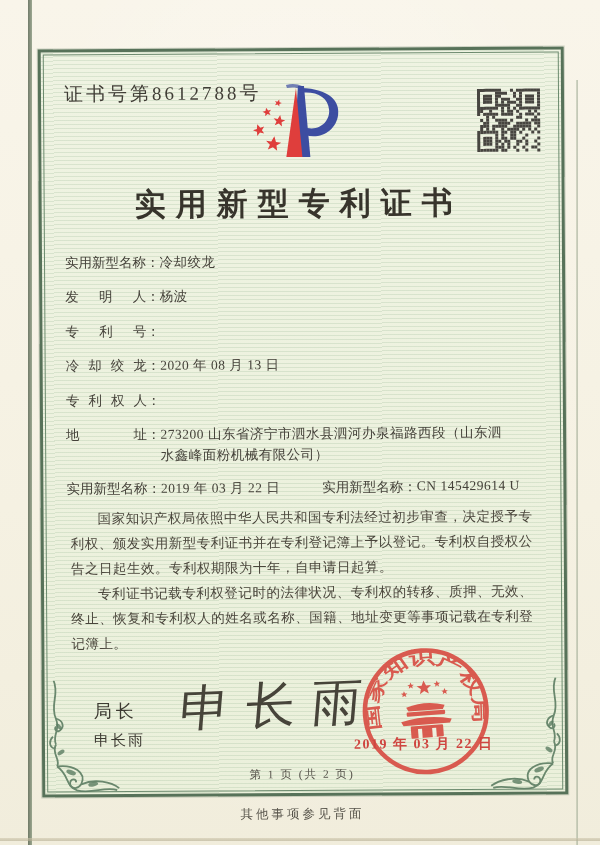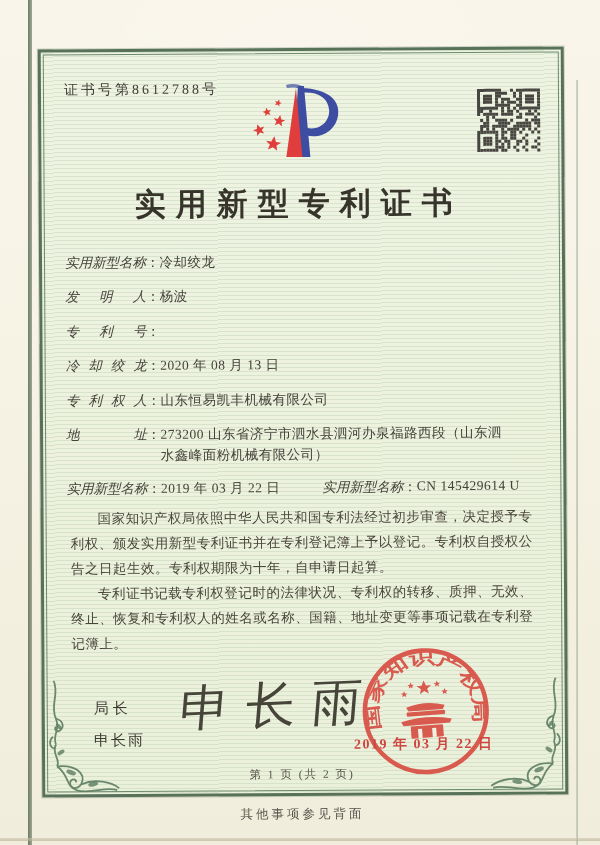--- a/index.html
+++ b/index.html
@@ -27,46 +27,46 @@
     background:
       repeating-linear-gradient(180deg, rgba(128,168,128,0.20) 0 1px, rgba(0,0,0,0) 1px 4px),
       linear-gradient(180deg,#eff3e2,#ebf0db);
     box-shadow:0 0 0 1px rgba(87,114,89,.25);
   }
   .frame-inner{position:absolute;inset:2px;border:1px solid #6c8a6e;pointer-events:none;}
   .flourish{position:absolute;width:96px;height:112px;bottom:2px;}
   .flourish.bl{left:2px;}
   .flourish.br{right:2px;transform:scaleX(-1);}
   
-  .cert-no{position:absolute;left:66px;top:80px;font-size:14px;color:#403d36;
+  .cert-no{position:absolute;left:66px;top:80px;font-size:19px;color:#403d36;
     letter-spacing:3px;}
   .logo{position:absolute;left:238px;top:58px;width:130px;height:112px;}
   .qr{position:absolute;left:477px;top:88px;padding:2px;display:grid;
     grid-template-columns:repeat(21,3px);grid-auto-rows:3px;}
   .qm{width:3px;height:3px;}
   .qm.d{background:#474540;}
   .title{position:absolute;left:0;top:183px;width:600px;text-align:center;
     font-size:31px;color:#37342c;letter-spacing:10px;font-weight:600;}
   
   .fields{position:absolute;left:66px;top:252px;width:470px;font-size:13.5px;color:#45423a;}
   .field-row{display:flex;align-items:flex-start;margin-bottom:13.5px;line-height:1.55;}
   .f-label{display:inline-block;width:81px;text-align:justify;text-align-last:justify;
-    flex:none;letter-spacing:0;font-style:italic;}
+    flex:none;letter-spacing:0;}
   .f-colon{flex:none;}
   .f-value{letter-spacing:.5px;}
   .f-value.addr{width:352px;}
   .grant-row{display:flex;margin-top:2px;}
   .grant-pair{display:flex;}
   .grant-pair.right{margin-left:42px;}
   
   .paras{position:absolute;left:70px;top:506px;width:462px;font-size:13.5px;
     color:#4a463c;line-height:1.85;text-align:justify;}
   .paras p{margin:0;text-indent:2em;letter-spacing:.5px;}
   
-  .sig-title{position:absolute;left:92px;top:698px;font-size:15px;color:#3d3a32;letter-spacing:4px;}
+  .sig-title{position:absolute;left:92px;top:698px;font-size:18px;color:#3d3a32;letter-spacing:4px;}
   .sig-name{position:absolute;left:92px;top:730px;font-size:15px;color:#3d3a32;letter-spacing:2px;}
   .sig-script{position:absolute;left:178px;top:672px;font-size:50px;color:#3a362d;
     letter-spacing:16px;transform:rotate(-2deg) skewX(-7deg);font-weight:500;
     font-family:"DejaVu Serif",serif;opacity:.92;}
   
   .seal{position:absolute;left:348px;top:636px;width:152px;height:152px;opacity:.9;}
   .seal-date{position:absolute;left:352px;top:736px;font-size:14px;color:#cf4540;
     letter-spacing:1.5px;font-weight:600;}
   
   .page-footer{position:absolute;left:0;top:767px;width:600px;text-align:center;
@@ -606,21 +606,20 @@
           <span class="f-colon">：</span>
       </div>
       <div class="field-row">
         <span class="f-label">冷却绞龙</span>
           <span class="f-colon">：</span>
         <span class="f-value">2020 年 08 月 13 日</span>
       </div>
       <div class="field-row">
         <span class="f-label">专利权人</span>
           <span class="f-colon">：</span>
-        <span class="f-value">山东恒易凯丰机械有限公司</span>
       </div>
       <div class="field-row">
         <span class="f-label">地址</span>
           <span class="f-colon">：</span>
         <span class="f-value addr">273200 山东省济宁市泗水县泗河办泉福路西段（山东泗水鑫峰面粉机械有限公司）</span>
       </div>
       <div class="grant-row">
         <div class="grant-pair">
           <span class="f-label">实用新型名称</span>
             <span class="f-colon">：</span>

